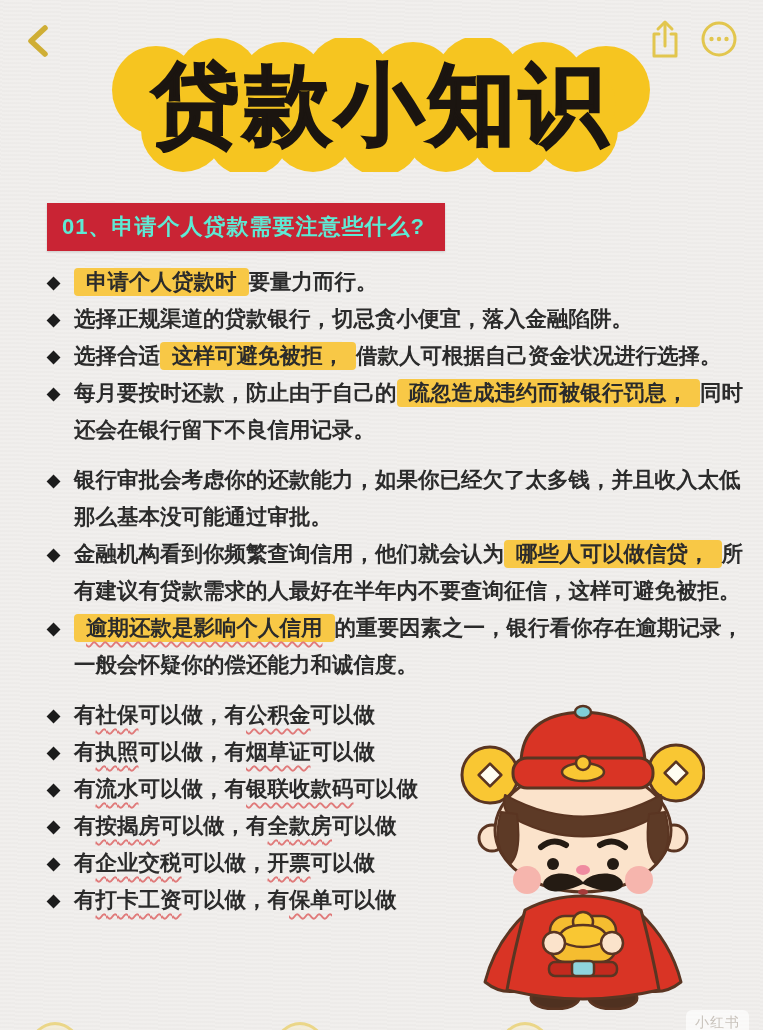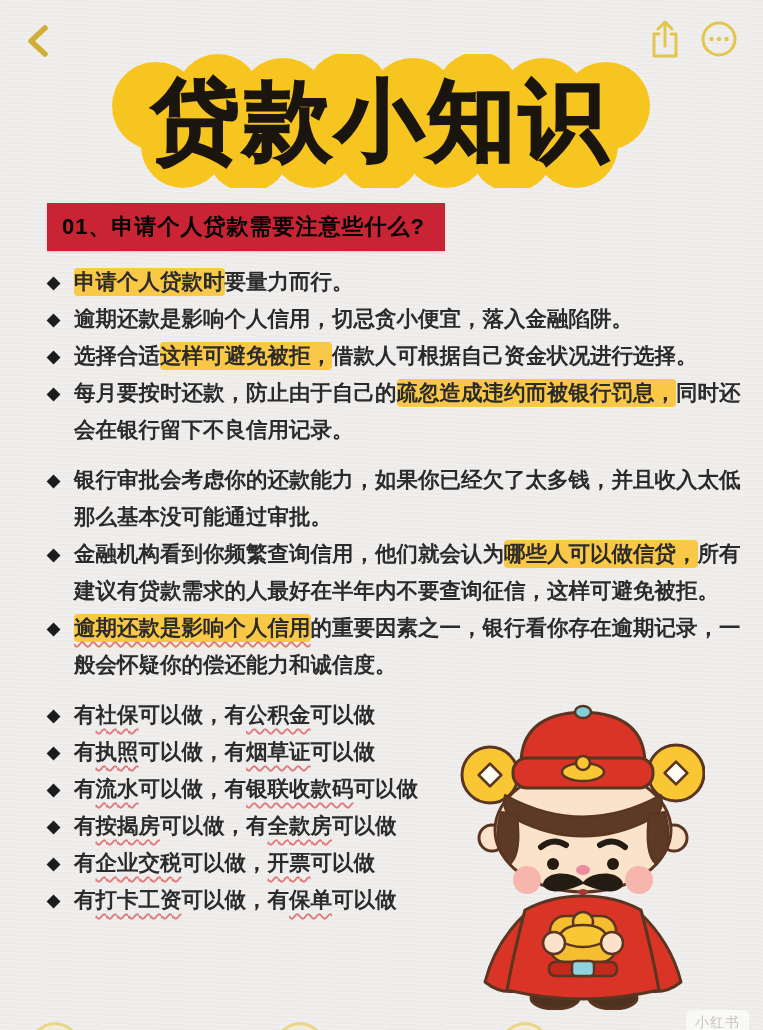--- a/index.html
+++ b/index.html
@@ -5,36 +5,36 @@
   html,body{margin:0;padding:0;background:#e8e6e3;}
   .page{position:relative;width:763px;height:1030px;background:#f0eeec;overflow:hidden;
         font-family:"Liberation Sans",sans-serif;
         background-image:repeating-linear-gradient(2deg,rgba(255,255,255,.05) 0 2px,rgba(0,0,0,.012) 2px 4px);}
   
   .navbar{position:absolute;top:0;left:0;right:0;height:78px;}
   .back-btn{position:absolute;left:22px;top:22px;width:34px;height:38px;cursor:pointer;}
   .nav-right{position:absolute;right:24px;top:18px;display:flex;gap:16px;align-items:center;}
   .nav-ic{cursor:pointer;}
   
-  .title-wrap{position:absolute;top:54px;left:50%;transform:translateX(-50%);
+  .title-wrap{position:absolute;top:38px;left:50%;transform:translateX(-50%);
               width:548px;height:134px;display:flex;align-items:center;justify-content:center;}
   .title-blob{position:absolute;inset:0;}
   .title-text{position:relative;font-size:88px;font-weight:900;color:#1b1510;
               letter-spacing:4px;-webkit-text-stroke:2px #1b1510;white-space:nowrap;}
   
   .content{position:absolute;top:203px;left:47px;width:698px;}
   .section + .section{margin-top:11px;}
-  .section-header{display:inline-block;background:#c92434;color:#000000;
+  .section-header{display:inline-block;background:#c92434;color:#5eead4;
                   font-size:22px;font-weight:700;letter-spacing:1px;
                   padding:9px 20px 9px 15px;box-shadow:0 1px 2px rgba(0,0,0,.15);}
   .bullets{margin-top:13px;}
   .bullet{display:flex;font-size:21.5px;line-height:37px;color:#2b2b2b;font-weight:600;}
   .diamond{flex:0 0 27px;font-size:17px;color:#1c1c1c;}
   .bullet-text{flex:1;letter-spacing:0;}
-  .hl{background:#f8c846;border-radius:4px;padding:2px 0;box-decoration-break:clone;
+  .hl{background:#f8c846;border-radius:4px;padding:2px 12px;box-decoration-break:clone;
       -webkit-box-decoration-break:clone;}
   .wavy{text-decoration-line:underline;text-decoration-style:wavy;
         text-decoration-color:#e07a7a;text-decoration-thickness:2px;text-underline-offset:6px;}
   
   .mascot{position:absolute;left:455px;top:700px;}
   
   .deco-coin{position:absolute;width:44px;height:44px;border-radius:50%;
              border:3px solid rgba(230,196,70,.55);top:1022px;background:rgba(250,230,160,.25);}
   
   .watermark{position:absolute;left:686px;top:1010px;background:rgba(255,255,255,.65);
@@ -91,21 +91,21 @@
   </div>
 
   <div class="content">
       <div class="section"><div class="section-header">01、申请个人贷款需要注意些什么?</div><div class="bullets">
           <div class="bullet">
             <span class="diamond">◆</span>
             <span class="bullet-text"><span class="hl">申请个人贷款时</span><span>要量力而行。</span></span>
           </div>
           <div class="bullet">
             <span class="diamond">◆</span>
-            <span class="bullet-text"><span>逾期还款是影响个人信用，切忌贪小便宜，落入金融陷阱。</span></span>
+            <span class="bullet-text"><span>选择正规渠道的贷款银行，切忌贪小便宜，落入金融陷阱。</span></span>
           </div>
           <div class="bullet">
             <span class="diamond">◆</span>
             <span class="bullet-text"><span>选择合适</span><span class="hl">这样可避免被拒，</span><span>借款人可根据自己资金状况进行选择。</span></span>
           </div>
           <div class="bullet">
             <span class="diamond">◆</span>
             <span class="bullet-text"><span>每月要按时还款，防止由于自己的</span><span class="hl">疏忽造成违约而被银行罚息，</span><span>同时还会在银行留下不良信用记录。</span></span>
           </div>
         </div></div>

